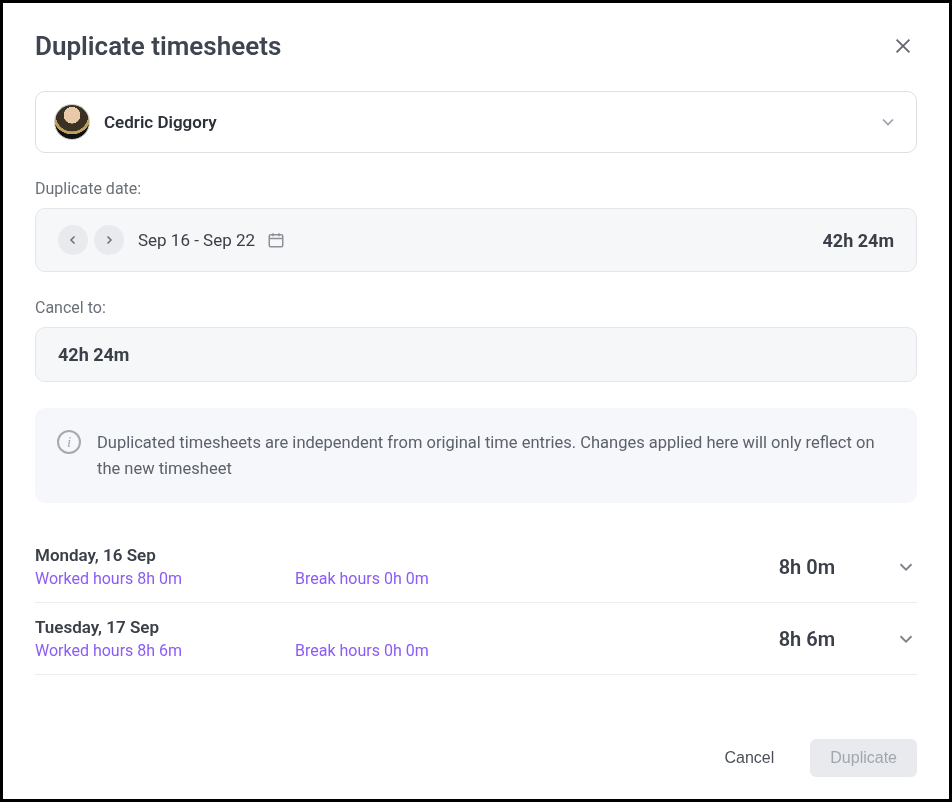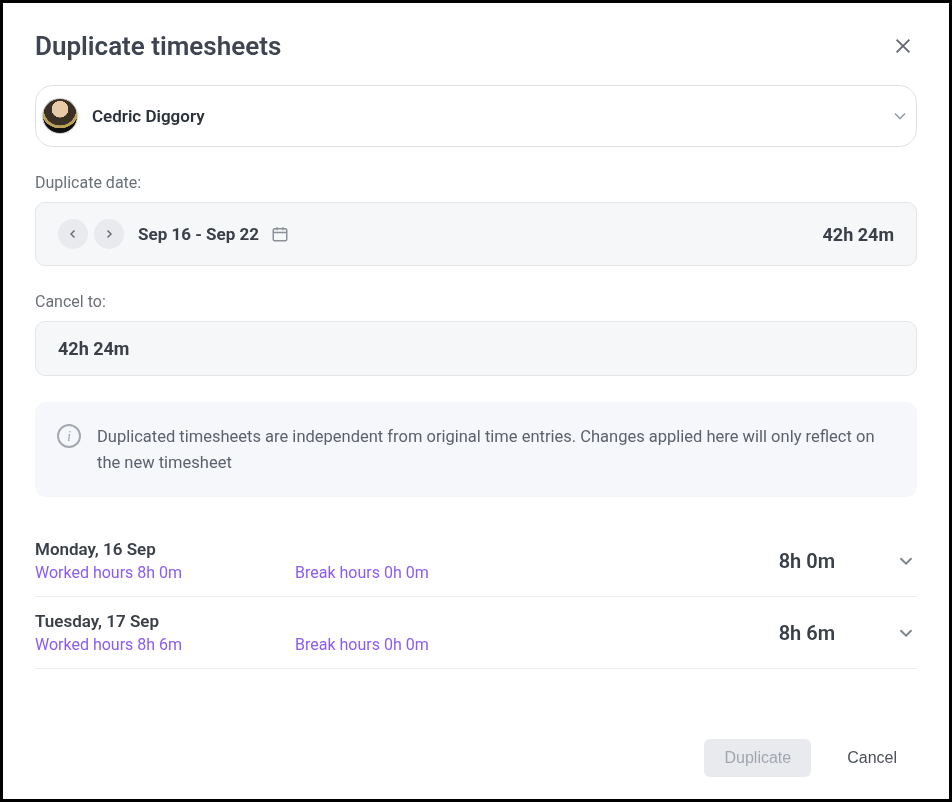--- a/index.html
+++ b/index.html
@@ -16,41 +16,41 @@
   .modal {
     padding: 28px 32px 0 32px;
     height: 100%;
     display: flex;
     flex-direction: column;
   }
   .header {
     display: flex;
     justify-content: space-between;
     align-items: center;
-    margin-bottom: 24px;
+    margin-bottom: 30px;
   }
   .title {
     font-size: 26px;
     font-weight: 600;
     color: #3f4550;
   }
   .close {
     cursor: pointer;
     width: 28px;
     height: 28px;
     display: flex;
     align-items: center;
     justify-content: center;
     color: #63686f;
   }
   .close svg { width: 22px; height: 22px; }
   .user-select {
     border: 1px solid #dcdfe4;
-    border-radius: 18px;
-    padding: 12px 6px;
+    border-radius: 10px;
+    padding: 12px 18px;
     display: flex;
     align-items: center;
     justify-content: space-between;
     cursor: pointer;
     margin-bottom: 26px;
   }
   .user-left { display: flex; align-items: center; gap: 14px; }
   .avatar {
     width: 36px; height: 36px; border-radius: 50%;
     background: radial-gradient(circle at 50% 30%, #e8c9a8 0%, #e8c9a8 28%, #3b3024 29%, #3b3024 55%, #bba05a 56%, #bba05a 65%, #111 66%, #111 100%);
@@ -70,21 +70,21 @@
     margin-bottom: 26px;
   }
   .date-left { display: flex; align-items: center; gap: 14px; }
   .nav-btns { display: flex; gap: 6px; }
   .nav-btn {
     width: 30px; height: 30px; border-radius: 50%;
     background: #e8eaee; display: flex; align-items: center; justify-content: center;
     cursor: pointer; color: #6b6f78;
   }
   .nav-btn svg { width: 12px; height: 12px; }
-  .date-text { font-weight: 700; font-size: 17px; color: #3a3f48; display: flex; align-items: center; gap: 12px; }
+  .date-text { font-weight: 400; font-size: 17px; color: #3a3f48; display: flex; align-items: center; gap: 12px; }
   .date-text.placeholder { color: #6a7078; font-weight: 500; }
   .cal-icon { color: #8b9099; width: 18px; height: 18px; display:inline-flex; }
   .total { font-weight: 700; font-size: 18px; color: #3a3f48; }
   .info-box {
     background: #f6f7fb;
     border-radius: 10px;
     padding: 22px 22px;
     display: flex;
     gap: 16px;
     align-items: flex-start;
@@ -215,17 +215,17 @@
       <div class="day-right">
         <span class="day-total">8h 6m</span>
         <svg class="expand-chev" viewBox="0 0 24 24" fill="none" stroke="currentColor" stroke-width="2">
             <polyline points="6 9 12 15 18 9"></polyline>
           </svg>
       </div>
     </div>
   </div>
 
   <div class="footer">
+    <button class="btn btn-cancel">Cancel</button>
     <button class="btn btn-duplicate">Duplicate</button>
-    <button class="btn btn-cancel">Cancel</button>
   </div>
 
 </div>
 
 </body></html>

